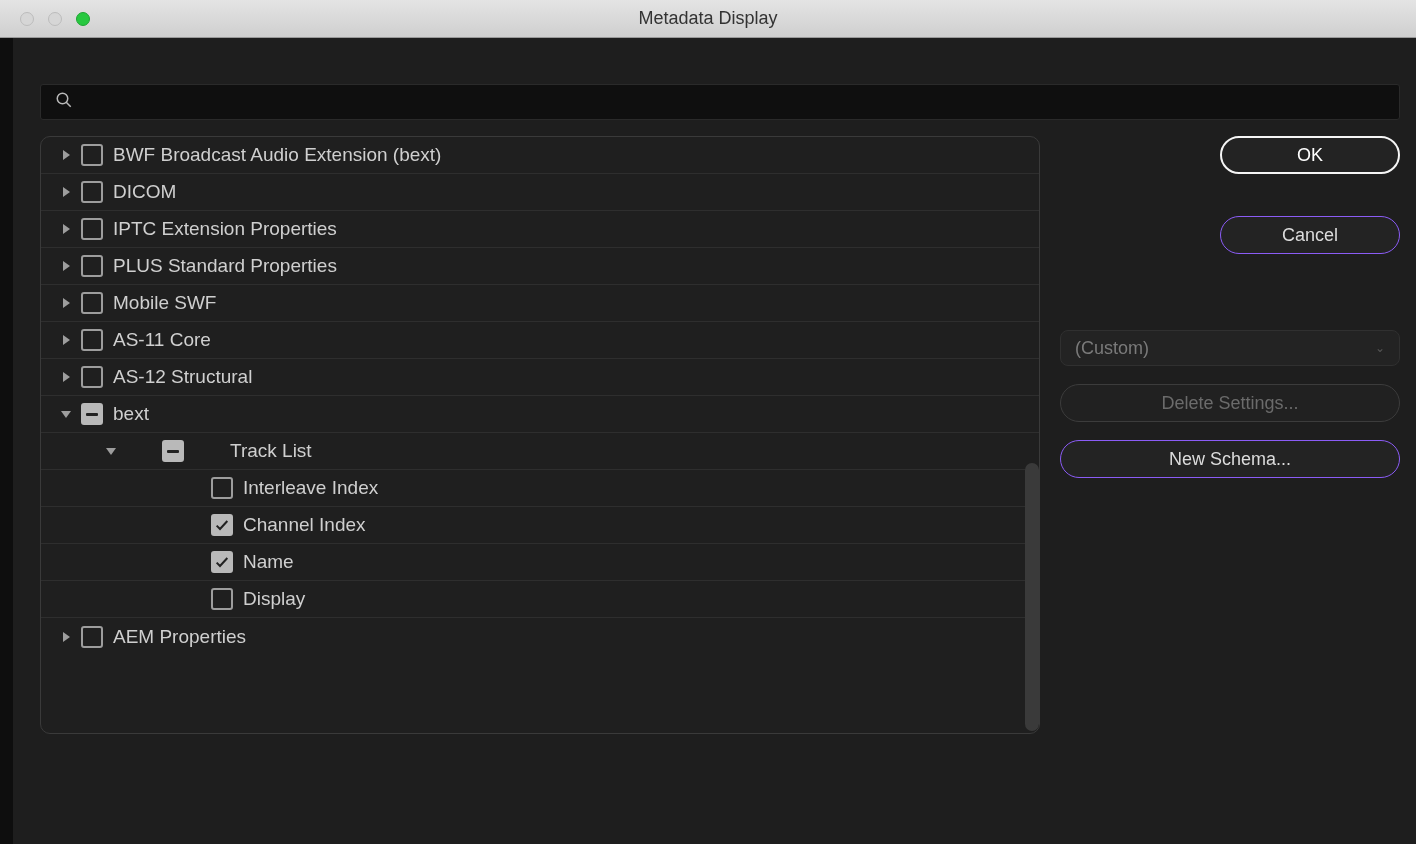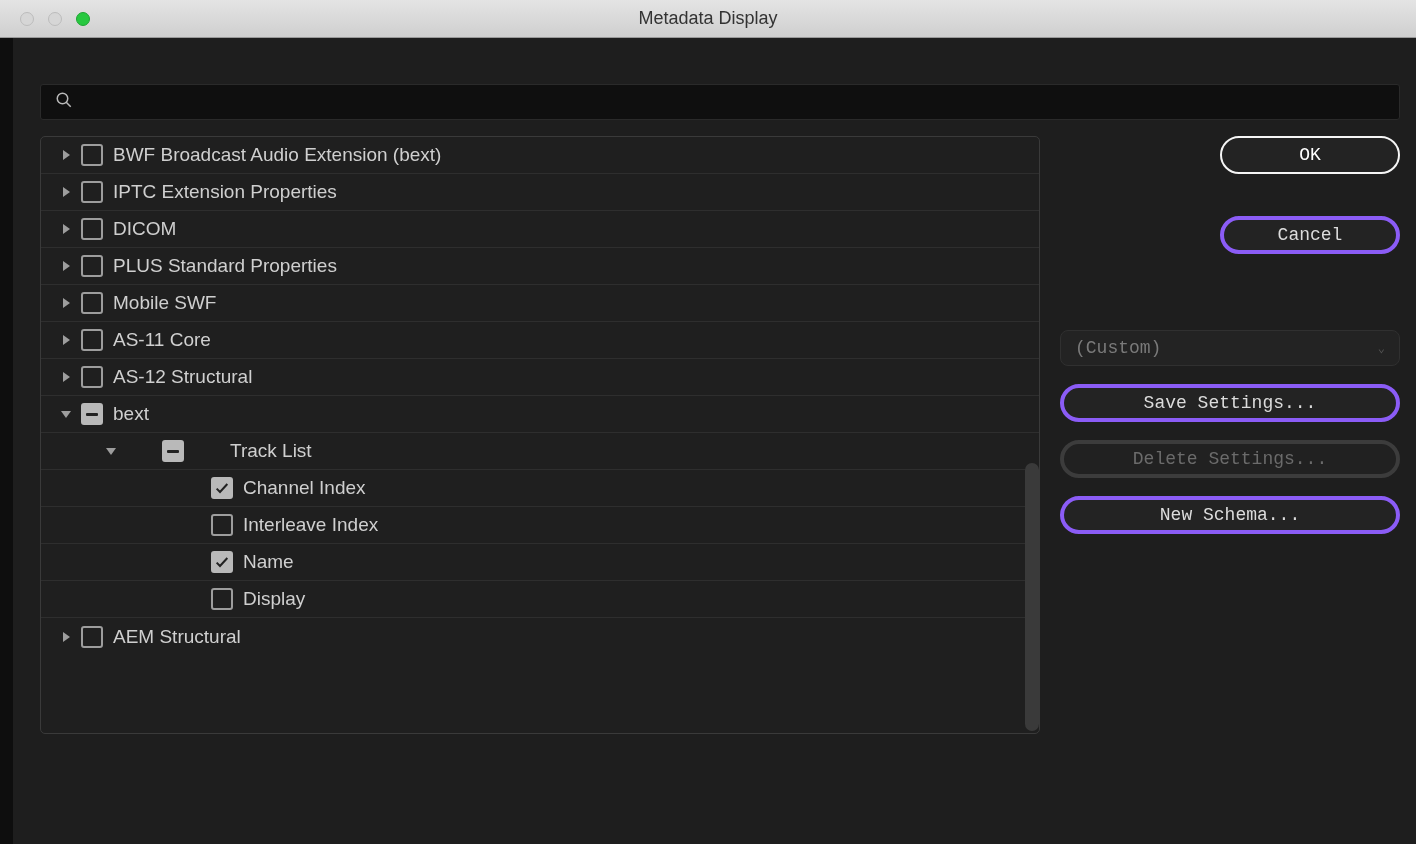--- a/index.html
+++ b/index.html
@@ -12,36 +12,36 @@
 .tdot.min { background: #d6d6d6; border: 1px solid #bcbcbc; }
 .tdot.zoom { background: #28c840; border: 1px solid #1fa534; }
 .titlebar-title { position: absolute; left: 0; right: 0; text-align: center; font-size: 18px; color: #333; font-weight: 400; pointer-events: none; }
 .body { flex: 1; background: #1e1e1e; display: flex; padding: 0; position: relative; }
 .body::before { content:""; position:absolute; left:0; top:0; width:13px; height:100%; background:#0e0e0e; }
 .content-wrap { flex: 1; padding: 46px 20px 20px 40px; display: flex; gap: 20px; position: relative; }
 .search-bar { position: absolute; top: 46px; left: 40px; right: 20px; height: 36px; background: #0f0f0f; border: 1px solid #2a2a2a; border-radius: 3px; display: flex; align-items: center; padding: 0 14px; z-index: 2; }
 .search-bar svg { width: 18px; height: 18px; stroke: #b9b9b9; stroke-width: 2; fill: none; }
 .search-input { flex: 1; background: transparent; border: none; outline: none; color: #cfcfcf; font-size: 16px; margin-left: 10px; }
 .left-col { width: 1000px; padding-top: 52px; position: relative; }
-.tree-panel { border: 1px solid #3a3a3a; border-radius: 5px; background: #1f1f1f; height: 598px; overflow: hidden; position: relative; }
+.tree-panel { border: 1px solid #3a3a3a; border-radius: 10px; background: #1f1f1f; height: 598px; overflow: hidden; position: relative; }
 .tree-scroll { height: 100%; overflow-y: auto; }
 .row { display: flex; align-items: center; height: 37px; border-bottom: 1px solid #2e2e2e; color: #cfcfcf; font-size: 19px; padding-left: 10px; }
 .row:last-child { border-bottom: none; }
 .row .disclosure { width: 30px; display: flex; align-items: center; justify-content: center; color: #9d9d9d; font-size: 14px; }
 .row .cbx { width: 22px; height: 22px; border: 2px solid #9d9d9d; border-radius: 3px; margin-right: 10px; display: flex; align-items: center; justify-content: center; }
 .row .cbx.checked { background: #b9b9b9; border-color: #b9b9b9; }
 .row .cbx.checked svg { width: 16px; height: 16px; stroke: #222; stroke-width: 3; fill: none; }
 .row .cbx.indet { background: #b9b9b9; border-color: #b9b9b9; }
 .row .cbx.indet::after { content:""; width: 12px; height: 3px; background: #222; border-radius: 1px; }
 .row .label { white-space: nowrap; }
 .indent1 { padding-left: 55px; gap: 36px; }
 .indent2 { padding-left: 140px; }
 .vscroll { position: absolute; right: 0; top: 326px; width: 14px; height: 268px; background: #3a3a3a; border-radius: 7px; }
-.right-col { flex: 1; padding-top: 52px; display: flex; flex-direction: column; align-items: flex-end; gap: 18px; font-family: Liberation Mono, monospace; }
-.btn { width: 180px; height: 38px; border-radius: 19px; border: 4px solid #8b5cf6; background: #232323; color: #dcdcdc; font-size: 18px; display: flex; align-items: center; justify-content: center; cursor: pointer; }
+.right-col { flex: 1; padding-top: 52px; display: flex; flex-direction: column; align-items: flex-end; gap: 18px; }
+.btn { width: 180px; height: 38px; border-radius: 19px; border: 1px solid #8b5cf6; background: #232323; color: #dcdcdc; font-size: 18px; display: flex; align-items: center; justify-content: center; cursor: pointer; }
 .btn.primary { border: 2px solid #f5f5f5; color: #fff; font-weight: 500; }
 .btn.wide { width: 340px; }
 .btn.disabled { color: #6b6b6b; border-color: #3c3c3c; background: #212121; cursor: default; }
 .dropdown { width: 340px; height: 36px; background: #232323; border: 1px solid #303030; color: #7a7a7a; font-size: 18px; display: flex; align-items: center; justify-content: space-between; padding: 0 14px; border-radius: 8px; }
 .dropdown .chev { font-size: 12px; color: #555; }
 .spacer-sm { height: 6px; }
 .spacer-md { height: 40px; }
 .chev-right::before { content:""; display:block; width:0; height:0; border-top:5px solid transparent; border-bottom:5px solid transparent; border-left:7px solid #9d9d9d; }
 .chev-down::before { content:""; display:block; width:0; height:0; border-left:5px solid transparent; border-right:5px solid transparent; border-top:7px solid #9d9d9d; }
 .row .disclosure.empty { visibility: hidden; }
@@ -80,28 +80,28 @@
                   <span class="chev-right"></span>
                 </div>
                 <div class="cbx"></div>
                 <span class="label">BWF Broadcast Audio Extension (bext)</span>
               </div>
               <div class="row">
                 <div class="disclosure">
                   <span class="chev-right"></span>
                 </div>
                 <div class="cbx"></div>
+                <span class="label">DICOM</span>
+              </div>
+              <div class="row">
+                <div class="disclosure">
+                  <span class="chev-right"></span>
+                </div>
+                <div class="cbx"></div>
                 <span class="label">IPTC Extension Properties</span>
-              </div>
-              <div class="row">
-                <div class="disclosure">
-                  <span class="chev-right"></span>
-                </div>
-                <div class="cbx"></div>
-                <span class="label">DICOM</span>
               </div>
               <div class="row">
                 <div class="disclosure">
                   <span class="chev-right"></span>
                 </div>
                 <div class="cbx"></div>
                 <span class="label">PLUS Standard Properties</span>
               </div>
               <div class="row">
                 <div class="disclosure">
@@ -130,78 +130,77 @@
                 </div>
                 <div class="cbx indet"></div>
                 <span class="label">bext</span>
               </div>
               <div class="row indent1">
                 <div class="disclosure">
                   <span class="chev-down"></span>
                 </div>
                 <div class="cbx indet"></div>
                 <span class="label">Track List</span>
+              </div>
+              <div class="row indent2">
+                <div class="disclosure empty">
+                  <span class="chev-right"></span>
+                </div>
+                <div class="cbx"></div>
+                <span class="label">Interleave Index</span>
               </div>
               <div class="row indent2">
                 <div class="disclosure empty">
                   <span class="chev-right"></span>
                 </div>
                 <div class="cbx checked">
                   <svg viewBox="0 0 24 24">
                     <polyline points="4,13 9,18 20,6"></polyline>
                   </svg>
                 </div>
                 <span class="label">Channel Index</span>
               </div>
               <div class="row indent2">
                 <div class="disclosure empty">
                   <span class="chev-right"></span>
                 </div>
-                <div class="cbx"></div>
-                <span class="label">Interleave Index</span>
-              </div>
-              <div class="row indent2">
-                <div class="disclosure empty">
-                  <span class="chev-right"></span>
-                </div>
                 <div class="cbx checked">
                   <svg viewBox="0 0 24 24">
                     <polyline points="4,13 9,18 20,6"></polyline>
                   </svg>
                 </div>
                 <span class="label">Name</span>
               </div>
               <div class="row indent2">
                 <div class="disclosure empty">
                   <span class="chev-right"></span>
                 </div>
                 <div class="cbx"></div>
                 <span class="label">Display</span>
               </div>
               <div class="row">
                 <div class="disclosure">
                   <span class="chev-right"></span>
                 </div>
                 <div class="cbx"></div>
-                <span class="label">AEM Structural</span>
+                <span class="label">AEM Properties</span>
               </div>
             </div>
           <div class="vscroll"></div>
         </div>
       </div>
 
       <div class="right-col">
         <div class="btn primary">OK</div>
         <div class="spacer-sm"></div>
         <div class="btn">Cancel</div>
         <div class="spacer-md"></div>
         <div class="dropdown">
           <span>(Custom)</span>
           <span class="chev">⌄</span>
         </div>
-        <div class="btn wide">Save Settings...</div>
         <div class="btn wide disabled">Delete Settings...</div>
         <div class="btn wide">New Schema...</div>
       </div>
 
     </div>
   </div>
 </div>
 
 </body></html>

